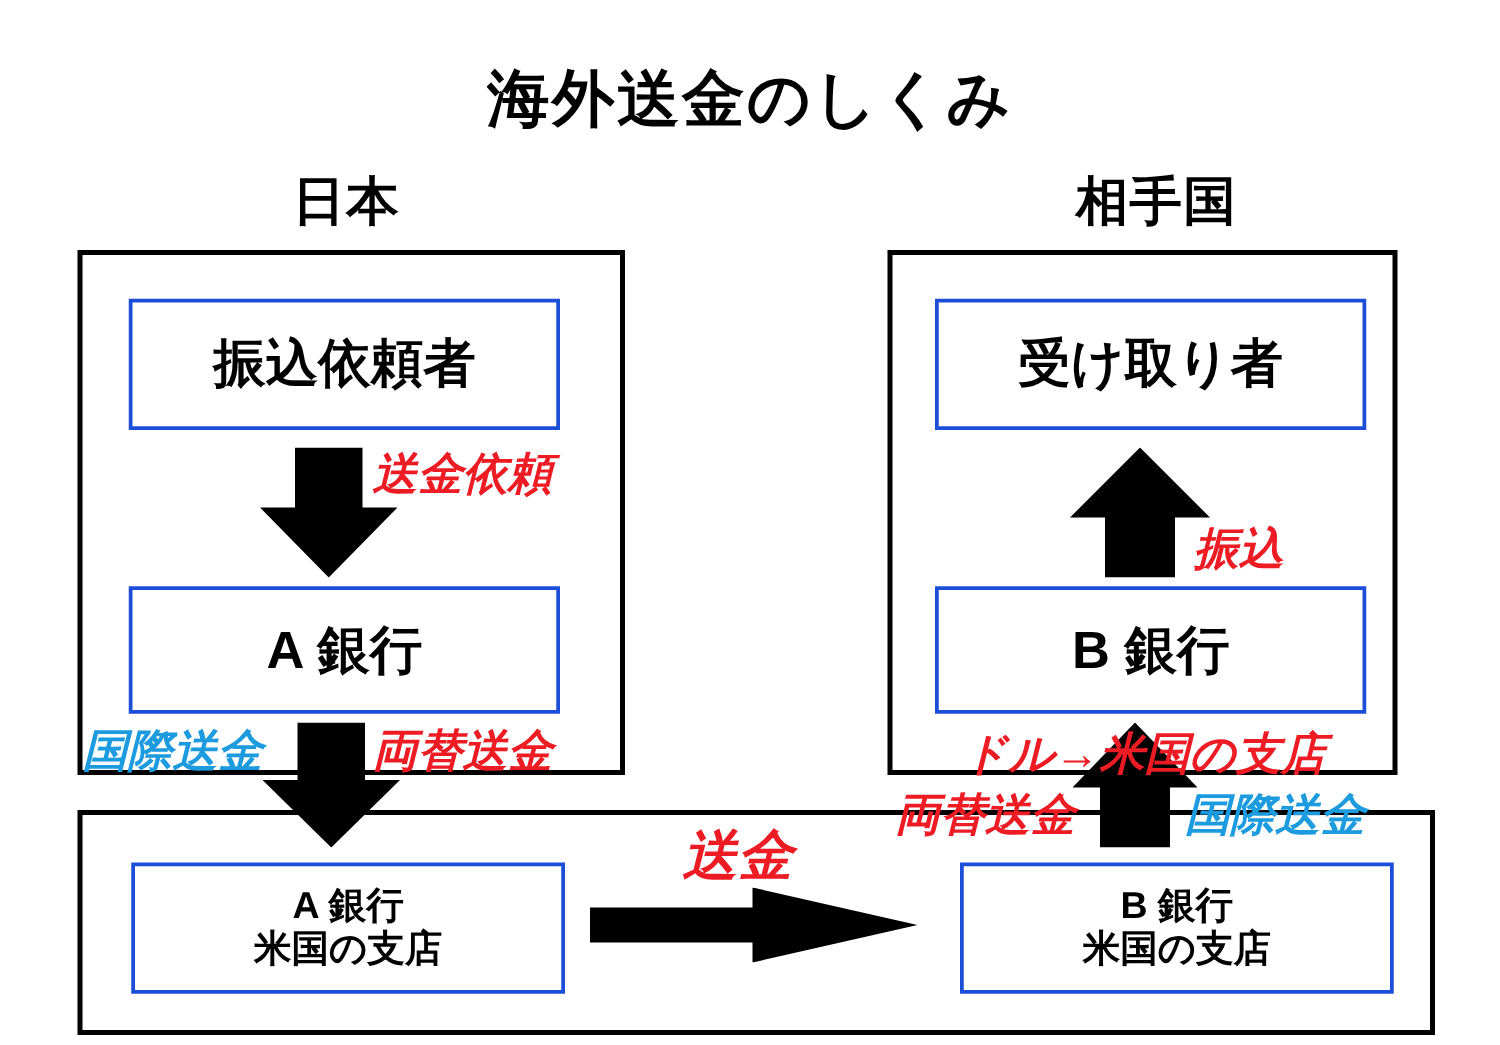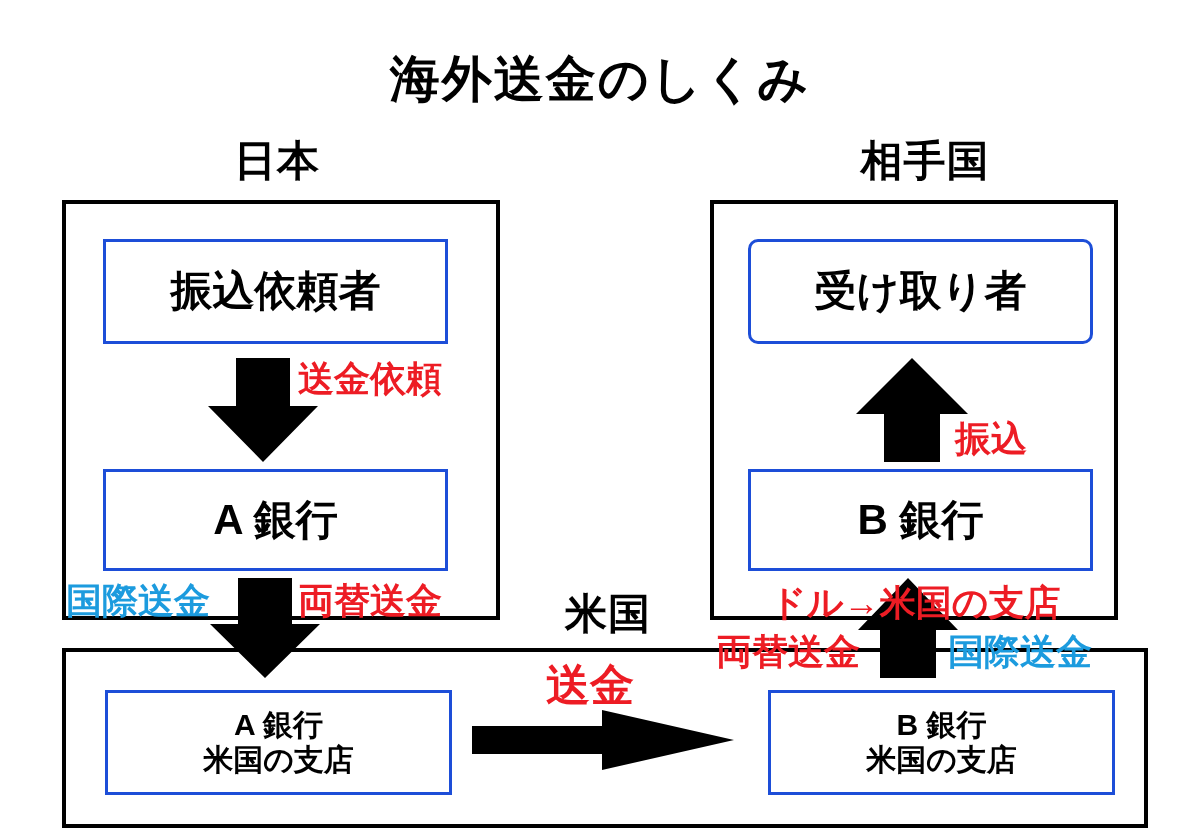--- a/index.html
+++ b/index.html
@@ -66,40 +66,41 @@
     color: #000000;
     font-weight: 900;
     line-height: 1.15;
     box-sizing: border-box;
   }
   .box-lg { font-size: 42px; }
   .box-sm { font-size: 30px; }
 
   #box-sender    { left: 103px; top: 239px; width: 345px; height: 105px; }
   #box-bank-a    { left: 103px; top: 469px; width: 345px; height: 102px; }
-  #box-receiver  { left: 748px; top: 239px; width: 345px; height: 105px; border-radius: 10px; }
+  #box-receiver  { left: 748px; top: 239px; width: 345px; height: 105px; }
   #box-bank-b    { left: 748px; top: 469px; width: 345px; height: 102px; }
   #box-bank-a-us { left: 105px; top: 690px; width: 347px; height: 105px; }
   #box-bank-b-us { left: 768px; top: 690px; width: 347px; height: 105px; }
 
   
   .arrow { color: #000000; }
   .arrow svg { display: block; }
   #arrow-request  { left: 208px; top: 358px; }
   #arrow-intl-out { left: 210px; top: 578px; z-index: 3; }
   #arrow-deposit  { left: 856px; top: 358px; }
   #arrow-intl-in  { left: 858px; top: 578px; z-index: 3; }
   #arrow-remit    { left: 472px; top: 710px; }
 
   
   .note {
     font-weight: 900;
     line-height: 1.0;
     letter-spacing: 0px;
     white-space: nowrap;
+    font-style: italic;
   }
   .note-red  { color: #ED1C24; }
   .note-blue { color: #1C9BDE; }
 
   #note-request     { left: 298px; top: 361px; font-size: 36px; }
   #note-deposit     { left: 955px; top: 421px; font-size: 36px; }
   #note-intl-left   { left: 66px;  top: 583px; font-size: 36px; z-index: 5; }
   #note-exch-left   { left: 298px; top: 583px; font-size: 36px; z-index: 5; }
   #note-yen-dollar  { left: 182px; top: 630px; font-size: 36px; z-index: 5; }
   #note-dollar-cur  { left: 770px; top: 585px; font-size: 36px; z-index: 5; }
@@ -153,21 +154,20 @@
   <div class="abs arrow" id="arrow-intl-in">
     <svg width="100" height="100" viewBox="0 0 100 100" aria-hidden="true">
       <polygon points="50,0 100,52 78,52 78,100 22,100 22,52 0,52" fill="#000000"></polygon>
     </svg>
   </div>
   <div class="abs note note-red" id="note-dollar-cur">ドル→米国の支店</div>
   <div class="abs note note-red" id="note-exch-right">両替送金</div>
   <div class="abs note note-blue" id="note-intl-right">国際送金</div>
 
   <div class="abs frame" id="frame-usa"></div>
-  <div class="abs region-label" id="label-usa">米国</div>
 
   <div class="abs box box-sm" id="box-bank-a-us">
     <div>
       <div>A 銀行</div>
       <div>米国の支店</div>
     </div>
   </div>
 
   <div class="abs arrow" id="arrow-remit">
     <svg width="262" height="60" viewBox="0 0 262 60" aria-hidden="true">

